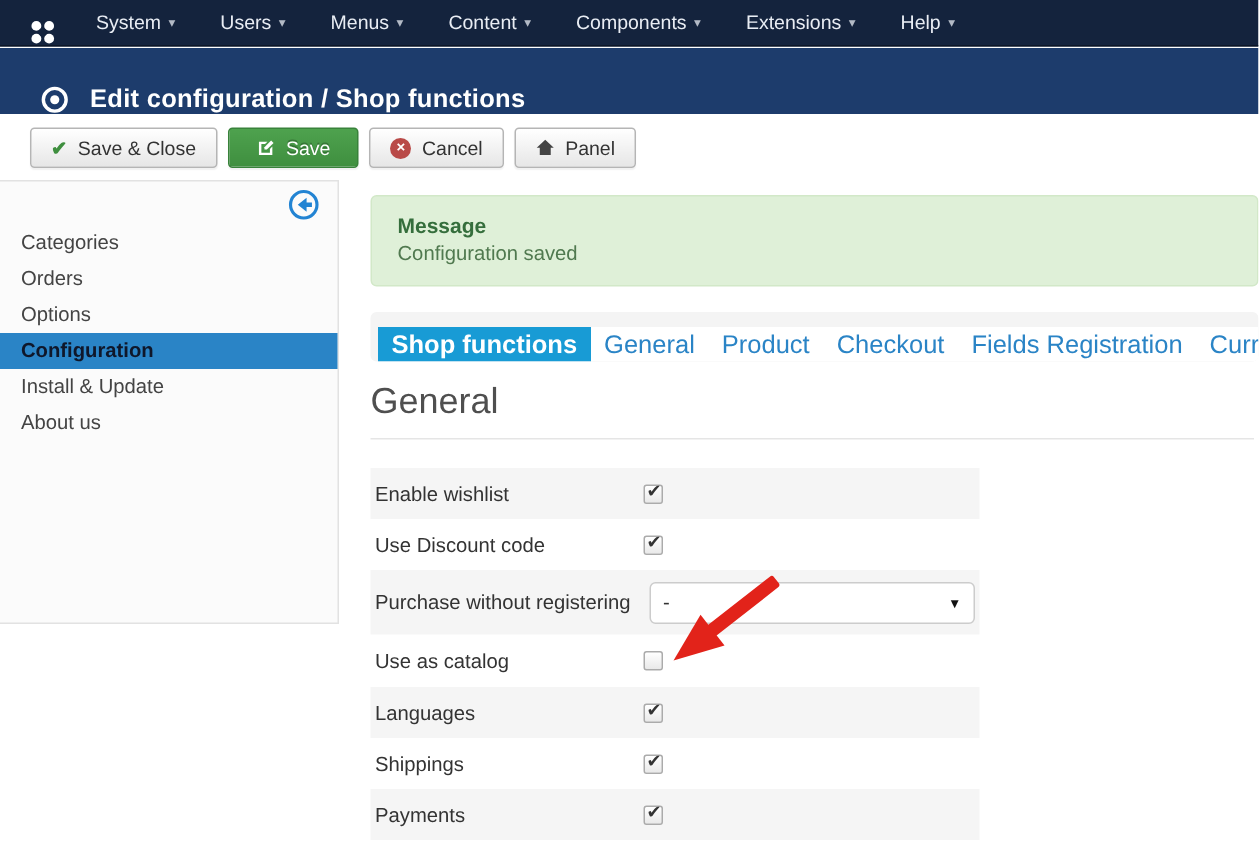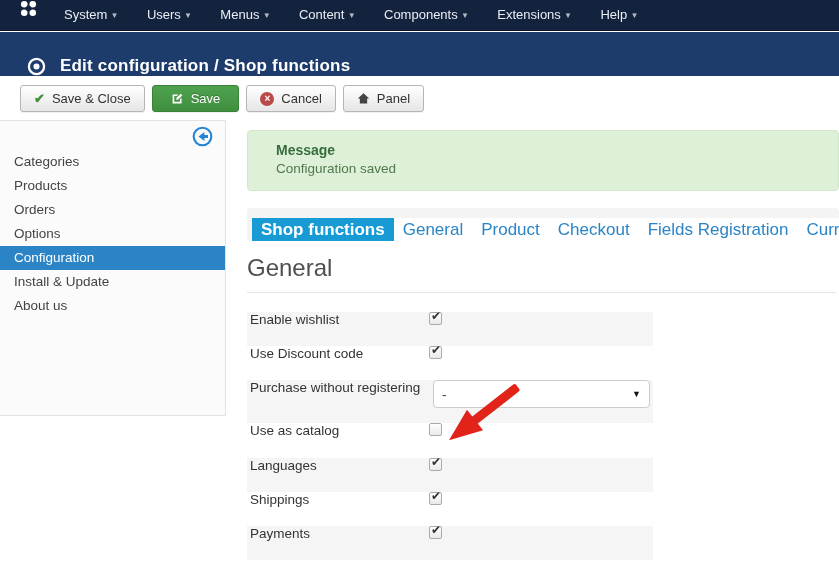--- a/index.html
+++ b/index.html
@@ -8,21 +8,21 @@
     --msg_bg:#dff0d8; --msg_title:#356e3c; --msg_text:#50794f;
     --row_gray:#f5f5f5; --arrow_red:#e2231a;
     --btn_green_a:#4ea24e; --btn_green_b:#3f8f3f;
   }
   *{box-sizing:border-box;margin:0;padding:0}
   html,body{width:839px;height:565px;overflow:hidden}
   body{font-family:"Liberation Sans",sans-serif;background:#fff;position:relative}
 
   
   .topbar{position:absolute;left:0;top:0;width:839px;height:31px;background:var(--topbar_bg);
-    border-bottom:1px solid #0c1628;display:flex;align-items:flex-start;color:#eef1f6}
+    border-bottom:1px solid #0c1628;display:flex;align-items:flex-end;color:#eef1f6}
   .logo{margin:0 12px 0 20px;display:flex;align-items:center}
   .navitem{padding:0 15px;font-size:13px;line-height:30px;color:#e9edf4;cursor:pointer;white-space:nowrap}
   .caret{font-size:9px;opacity:.75;margin-left:5px;vertical-align:1px}
 
   
   .pagehdr{position:absolute;left:0;top:32px;width:839px;height:44px;background:var(--header_bg);
     display:flex;align-items:flex-end;color:#fff}
   .pagehdr .ticon{margin:0 14px 0 27px;display:flex}
   .pagetitle{font-size:17px;font-weight:bold;letter-spacing:.2px}
 
@@ -36,42 +36,42 @@
   .ic-check{color:#3f8f3f;font-size:13px;font-weight:bold}
   .ic-cancel{width:14px;height:14px;border-radius:50%;background:#b94a48;color:#fff;
     font-size:10px;font-weight:bold;display:inline-flex;align-items:center;justify-content:center;line-height:1}
 
   
   .sidebar{position:absolute;left:0;top:120px;width:226px;height:296px;background:#fbfbfb;
     border:1px solid #e2e2e2;border-left:none}
   .collapse{position:absolute;top:5px;right:12px;cursor:pointer}
   .side-list{margin-top:29px}
   .side-item{font-size:13.5px;color:#444;line-height:24px;padding-left:14px;cursor:pointer;white-space:nowrap}
-  .side-item.on{background:var(--sidebar_active_bg);color:#ffffff;font-weight:normal}
+  .side-item.on{background:var(--sidebar_active_bg);color:#0f172a;font-weight:bold}
 
   
   .alert{position:absolute;left:247px;right:0;top:130px;height:61px;background:var(--msg_bg);
-    border:1px solid #d2e8c8;border-radius:4px;padding:11px 0 0 28px;overflow:hidden}
+    border:1px solid #d2e8c8;border-radius:4px;padding:11px 0 0 17px;overflow:hidden}
   .alert h4{font-size:14px;color:var(--msg_title)}
   .alert p{font-size:13.5px;color:var(--msg_text);margin-top:3px}
 
   
   .tabstrip{position:absolute;left:247px;right:0;top:208px;height:33px;background:#f4f4f4;
     border-radius:4px;overflow:hidden}
   .tabrow{position:absolute;left:5px;right:0;top:10px;height:23px;background:#fff;display:flex}
   .tab{padding:0 9px;font-size:17px;line-height:23px;color:var(--link_blue);cursor:pointer;white-space:nowrap}
   .tab.on{background:var(--tab_active_bg);color:#fff;font-weight:bold}
 
   
   .sect-h{position:absolute;left:247px;top:254px;font-size:24px;font-weight:normal;color:#4f4f4f}
   .sect-hr{position:absolute;left:247px;right:3px;top:292px;border-top:1px solid #e5e5e5}
 
   
   .form{position:absolute;left:247px;top:312px;width:406px}
-  .frow{display:flex;align-items:flex-start}
+  .frow{display:flex;align-items:center}
   .frow.gray{background:var(--row_gray)}
   .frow .lbl{width:182px;padding-left:3px;font-size:13.5px;color:#333}
   .h34{height:34px}.h43{height:43px}.h35{height:35px}
   .cb{width:13px;height:13px;border:1px solid #ababab;border-radius:2px;
     background:linear-gradient(#fff,#e9e9e9);position:relative;cursor:pointer}
   .cb.on::after{content:"\2714";position:absolute;left:1px;top:-4px;font-size:12px;color:#333}
   .sel{width:217px;height:28px;margin-left:4px;background:#fff;border:1px solid #ccc;border-radius:4px;
     display:flex;align-items:center;padding:0 8px;font-size:13.5px;color:#333;cursor:pointer}
   .sel .sel-caret{margin-left:auto;font-size:9px;color:#111}
 
@@ -141,21 +141,20 @@
 
 <div class="sidebar">
   <span class="collapse">
     <svg width="21" height="21" viewBox="0 0 20 20">
       <circle cx="10" cy="10" r="8.4" fill="none" stroke="#2384d3" stroke-width="2"></circle>
       <path d="M11.8 5.6 6.2 10l5.6 4.4v-2.9h3.4V8.5h-3.4z" fill="#2384d3"></path>
     </svg>
   </span>
   <div class="side-list">
     <div class="side-item">Categories</div>
-    <div class="side-item">Products</div>
     <div class="side-item">Orders</div>
     <div class="side-item">Options</div>
     <div class="side-item on">Configuration</div>
     <div class="side-item">Install &amp; Update</div>
     <div class="side-item">About us</div>
   </div>
 </div>
 
 <div class="alert">
   <h4>Message</h4>

